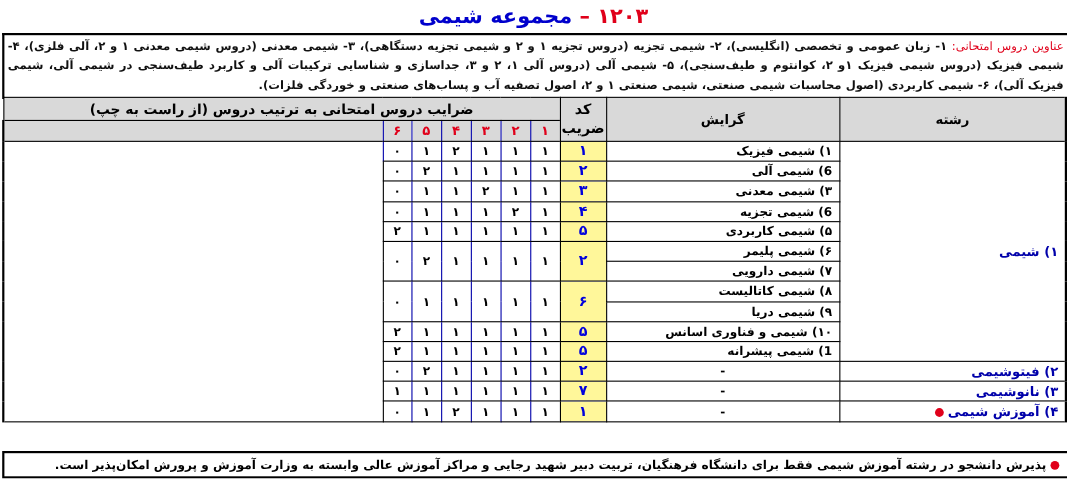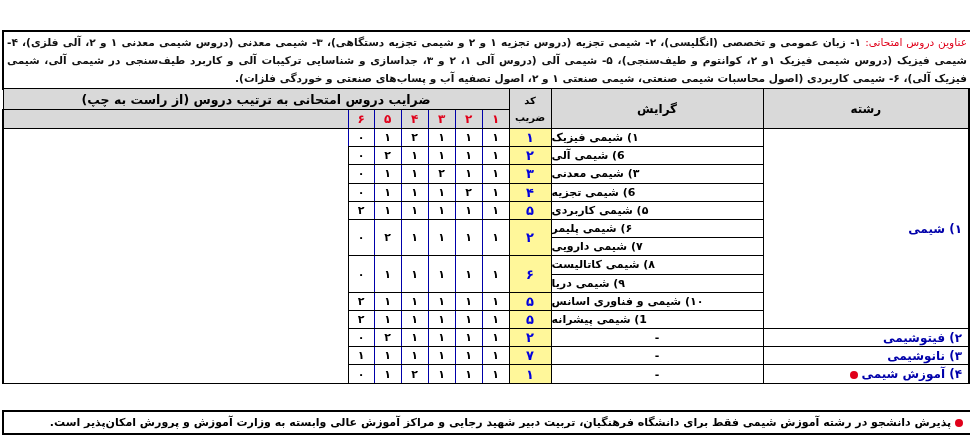--- a/index.html
+++ b/index.html
@@ -7,36 +7,41 @@
   .page { position:relative; width:970px; height:435px; }
   .title { position:absolute; top:0; left:0; width:970px; height:30px; text-align:center; font-weight:bold; font-size:19px; color:#0000cc; line-height:30px; }
   .title .code { color:#e0001a; }
   .desc { position:absolute; top:30px; left:2px; width:960px; height:56px; border:2px solid #000; border-bottom:none; padding:1px 3px; font-size:10.6px; line-height:18px; font-weight:bold; color:#111; text-align:justify; overflow:hidden; }
   .desc .label { color:#e0001a; font-weight:normal; }
   table.main { position:absolute; top:88px; left:2px; width:966px; border-collapse:collapse; table-layout:fixed; font-weight:bold; }
   table.main td, table.main th { border:1px solid #000; padding:0; overflow:hidden; white-space:nowrap; }
   th { background:#d9d9d9; font-size:12px; color:#000; }
   th.coefs-head { height:20px; font-size:12.5px; }
   th.num { color:#e0001a; font-size:12px; height:18px; border-left:1px solid #0000aa !important; border-right:1px solid #0000aa !important; }
-  th.code-head { font-size:10px; line-height:17px; }
+  th.code-head { font-size:13px; line-height:17px; }
   td.coef { text-align:center; font-size:11px; color:#000; border-left:1px solid #0000aa !important; border-right:1px solid #0000aa !important; }
   td.code { background:#fff79a; text-align:center; color:#0000dd; font-size:13px; }
-  td.ger { text-align:left; padding-right:6px !important; font-size:11px; color:#000; }
+  td.ger { text-align:right; padding-right:6px !important; font-size:11px; color:#000; }
   td.ger.dash { text-align:center; padding-right:0 !important; }
   td.resh { text-align:right; padding-right:6px !important; font-size:12px; color:#0000aa;border-radius:15px; }
   td.blank { background:#fff; }
   .dot { display:inline-block; width:8px; height:8px; border-radius:50%; background:#e0001a; margin-right:3px; vertical-align:middle; }
   .footer { position:absolute; top:410px; left:2px; width:962px; height:21px; border:2px solid #000; font-size:11px; font-weight:bold; line-height:21px; padding-right:4px; color:#000; }
   .thick-r { border-right:2px solid #000 !important; }
   .thick-l { border-left:2px solid #000 !important; }
 </style>
 </head>
 <body>
 
 <div class="page">
+  <div class="title">
+    <span class="code">۱۲۰۳</span>
+    <span class="code">–</span>
+    <span>مجموعه شیمی</span>
+  </div>
 
   <div class="desc">
     <span class="label">عناوین دروس امتحانی:</span><span> ۱- زبان عمومی و تخصصی (انگلیسی)، ۲- شیمی تجزیه (دروس تجزیه ۱ و ۲ و شیمی تجزیه دستگاهی)، ۳- شیمی معدنی (دروس شیمی معدنی ۱ و ۲، آلی فلزی)، ۴- شیمی فیزیک (دروس شیمی فیزیک ۱و ۲، کوانتوم و طیف‌سنجی)، ۵- شیمی آلی (دروس آلی ۱، ۲ و ۳، جداسازی و شناسایی ترکیبات آلی و کاربرد طیف‌سنجی در شیمی آلی، شیمی فیزیک آلی)، ۶- شیمی کاربردی (اصول محاسبات شیمی صنعتی، شیمی صنعتی ۱ و ۲، اصول تصفیه آب و پساب‌های صنعتی و خوردگی فلزات).</span>
   </div>
 
   <table class="main">
     <colgroup>
       <col style="width:206px">
         <col style="width:212px">
         <col style="width:42px">

